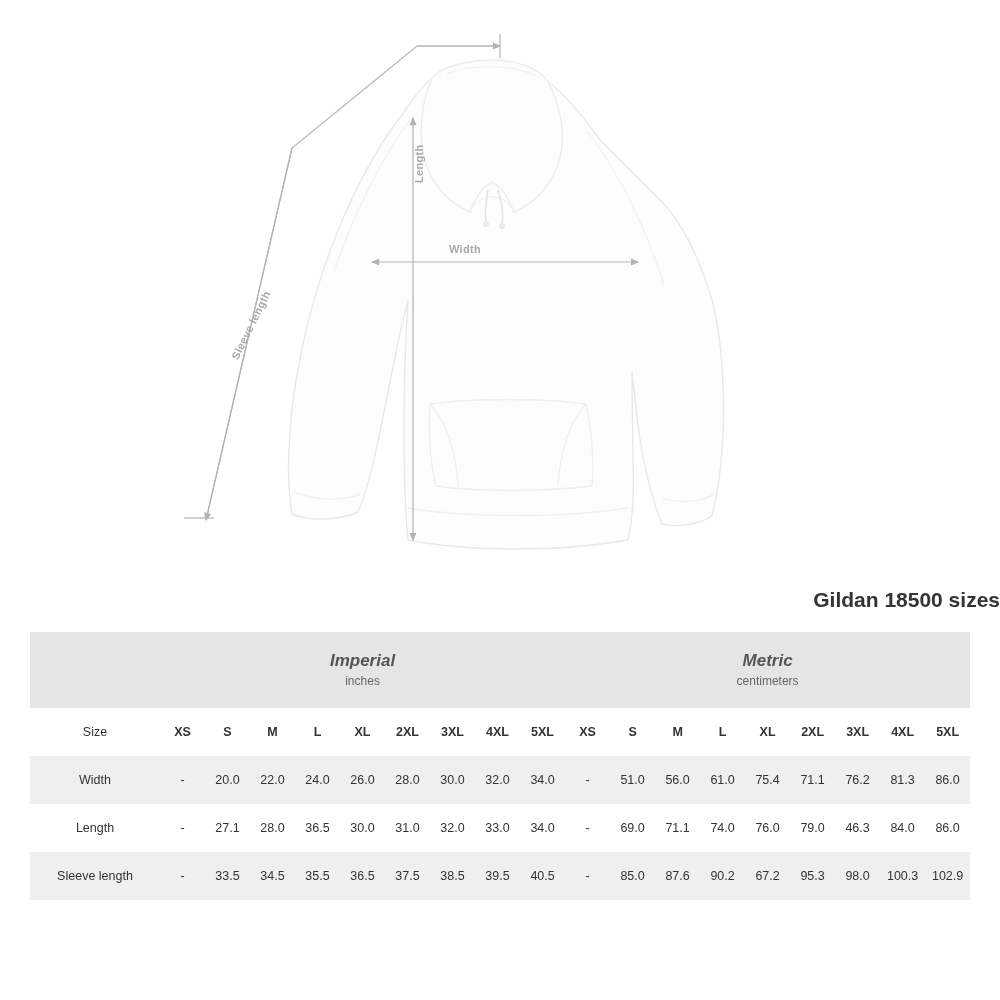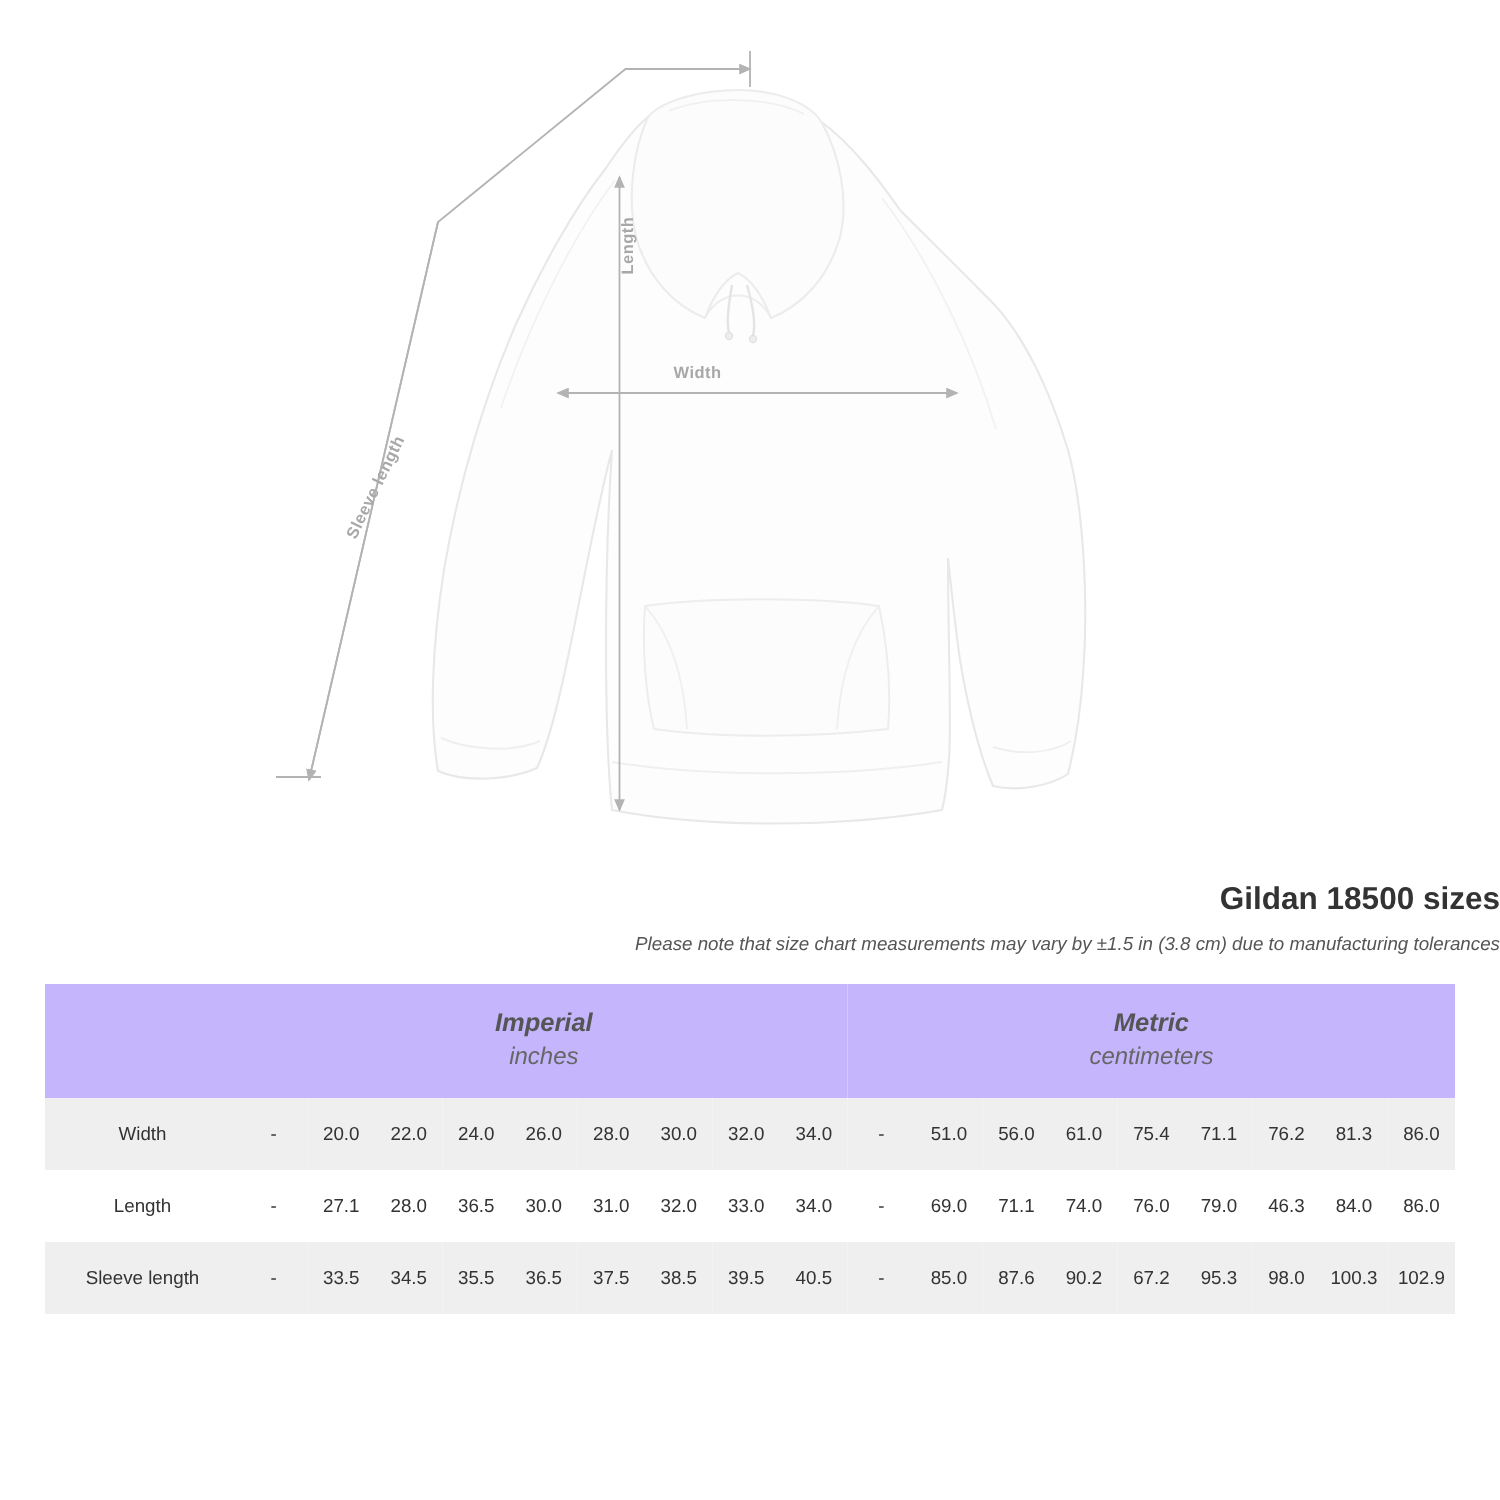--- a/index.html
+++ b/index.html
@@ -88,33 +88,32 @@
   table.size-table th {
     text-align: center;
     font-size: 12.5px;
     color: #333333;
     font-weight: normal;
     padding: 0;
     height: 48px;
     vertical-align: middle;
   }
   .unit-head {
-    background: #c4b5fd;
+    background: #e5e5e5;
     height: 76px !important;
   }
   .unit-head .unit-name {
     font-size: 17px;
     font-style: italic;
     font-weight: bold;
     color: #555555;
     line-height: 1.35;
   }
   .unit-head .unit-sub {
-    font-size: 16px;
-    font-style: italic;
+    font-size: 12px;
     color: #666666;
     line-height: 1.5;
   }
   .row-head {
     background: #ffffff;
   }
   .row-head td {
     font-weight: bold;
     color: #444444;
     height: 52px;
@@ -225,21 +224,20 @@
       </g>
     </svg>
 
     <div class="dim-label lbl-length">Length</div>
     <div class="dim-label lbl-width">Width</div>
     <div class="dim-label lbl-sleeve">Sleeve length</div>
   </div>
 
   <div class="title-block">
     <h1 class="chart-title">Gildan 18500 sizes</h1>
-    <p class="chart-note">Please note that size chart measurements may vary by ±1.5 in (3.8 cm) due to manufacturing tolerances</p>
   </div>
 
   <div class="table-wrap">
     <table class="size-table">
       <colgroup>
         <col style="width:130px">
         <col span="18" style="width:45px">
       </colgroup>
       <tbody>
         <tr class="unit-head">
@@ -247,20 +245,41 @@
           <td colspan="9">
             <div class="unit-name">Imperial</div>
             <div class="unit-sub">inches</div>
           </td>
           <td colspan="9">
             <div class="unit-name">Metric</div>
             <div class="unit-sub">centimeters</div>
           </td>
         </tr>
 
+        <tr class="row-head">
+          <td class="rowlabel">Size</td>
+          <td class="colsize">XS</td>
+          <td class="colsize">S</td>
+          <td class="colsize">M</td>
+          <td class="colsize">L</td>
+          <td class="colsize">XL</td>
+          <td class="colsize">2XL</td>
+          <td class="colsize">3XL</td>
+          <td class="colsize">4XL</td>
+          <td class="colsize">5XL</td>
+          <td class="colsize">XS</td>
+          <td class="colsize">S</td>
+          <td class="colsize">M</td>
+          <td class="colsize">L</td>
+          <td class="colsize">XL</td>
+          <td class="colsize">2XL</td>
+          <td class="colsize">3XL</td>
+          <td class="colsize">4XL</td>
+          <td class="colsize">5XL</td>
+        </tr>
 
         <tr class="row-alt">
           <td class="rowlabel">Width</td>
           <td>-</td>
           <td>20.0</td>
           <td>22.0</td>
           <td>24.0</td>
           <td>26.0</td>
           <td>28.0</td>
           <td>30.0</td>

